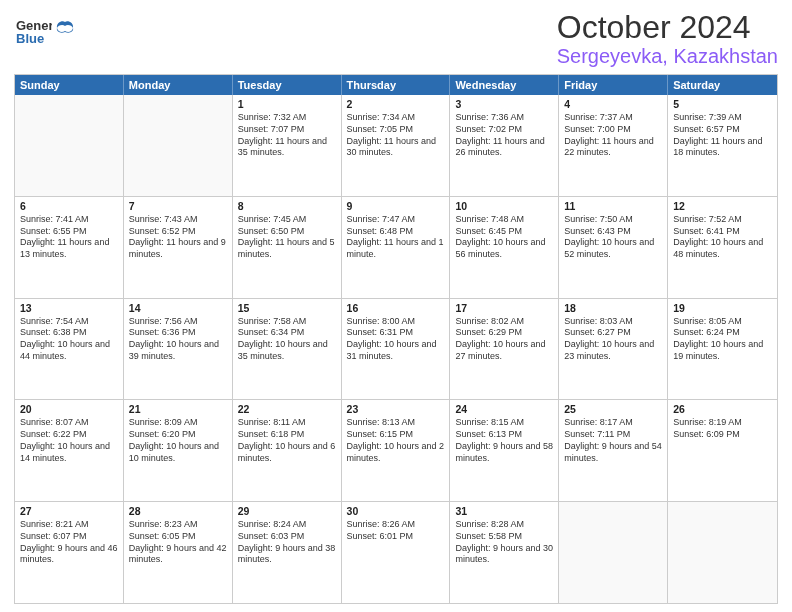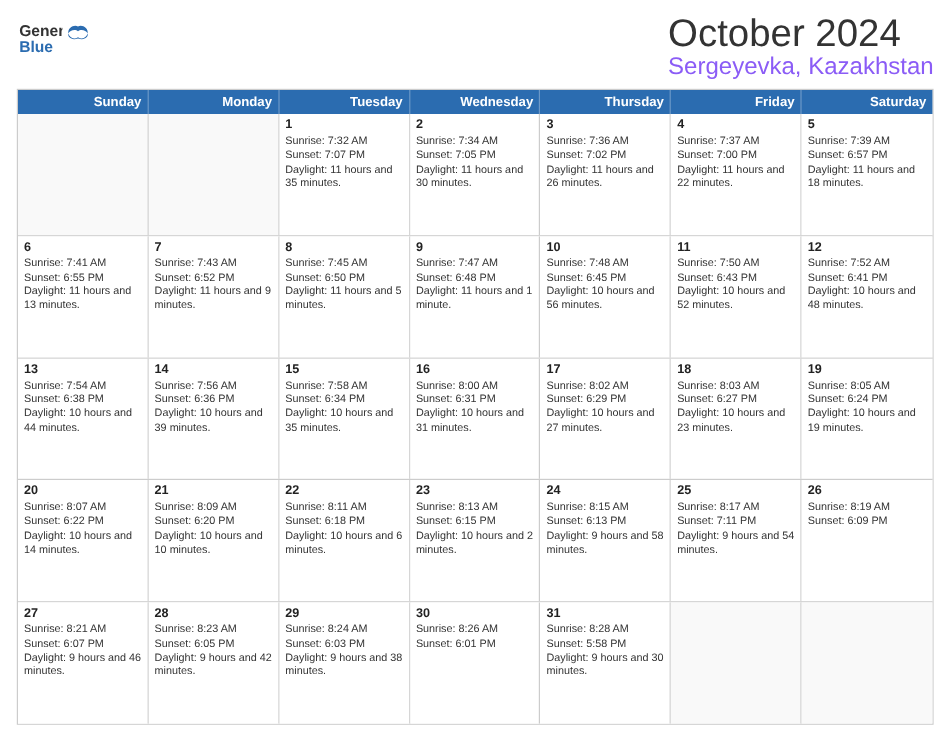--- a/index.html
+++ b/index.html
@@ -50,21 +50,21 @@
     .cal-header {
       display: grid;
       grid-template-columns: repeat(7, 1fr);
       background: #2b6cb0;
     }
     .cal-header-cell {
       color: #fff;
       font-size: 11px;
       font-weight: bold;
       padding: 4px 5px;
-      text-align: right;
+      text-align: left;
       border-right: 1px solid rgba(255,255,255,0.3);
     }
     .cal-header-cell:last-child { border-right: none; }
     .cal-body {
       flex: 1;
       display: flex;
       flex-direction: column;
     }
     .cal-row {
       display: grid;
@@ -116,22 +116,22 @@
       <div class="month-title">October 2024</div>
       <div class="location">Sergeyevka, Kazakhstan</div>
     </div>
   </div>
 
   <div class="calendar">
     <div class="cal-header">
       <div class="cal-header-cell">Sunday</div>
       <div class="cal-header-cell">Monday</div>
       <div class="cal-header-cell">Tuesday</div>
+      <div class="cal-header-cell">Thursday</div>
       <div class="cal-header-cell">Wednesday</div>
-      <div class="cal-header-cell">Thursday</div>
       <div class="cal-header-cell">Friday</div>
       <div class="cal-header-cell">Saturday</div>
     </div>
     <div class="cal-body" id="cal-body">
     <div class="cal-row">
           <div class="cal-cell empty"></div>
           <div class="cal-cell empty"></div>
           <div class="cal-cell">
             <div class="day-num">1</div>
             <div class="cell-line">Sunrise: 7:32 AM</div>

